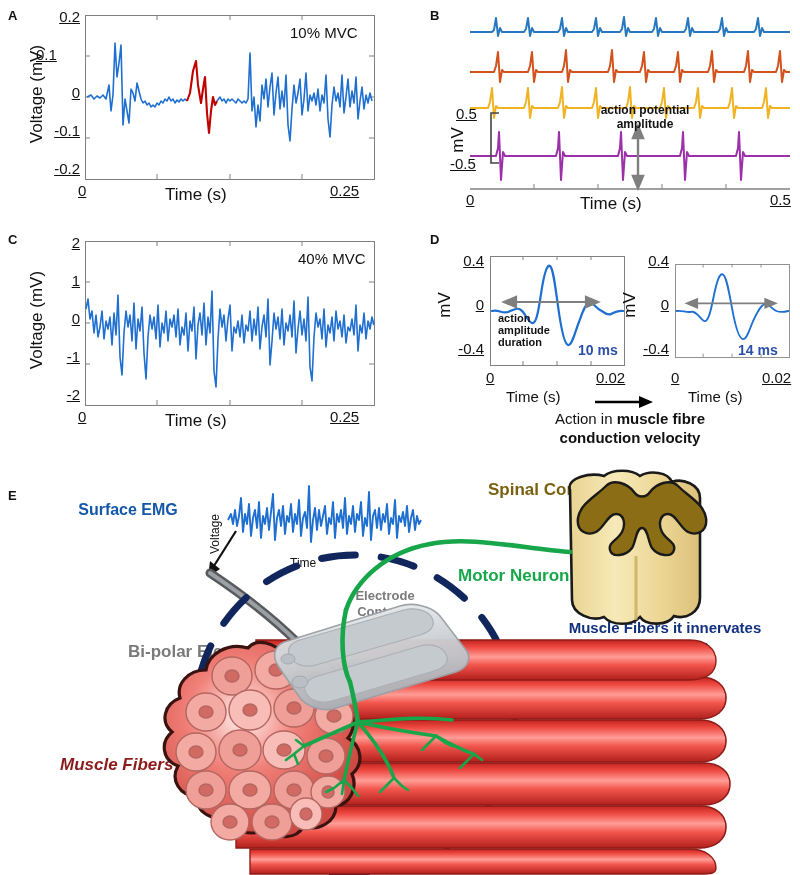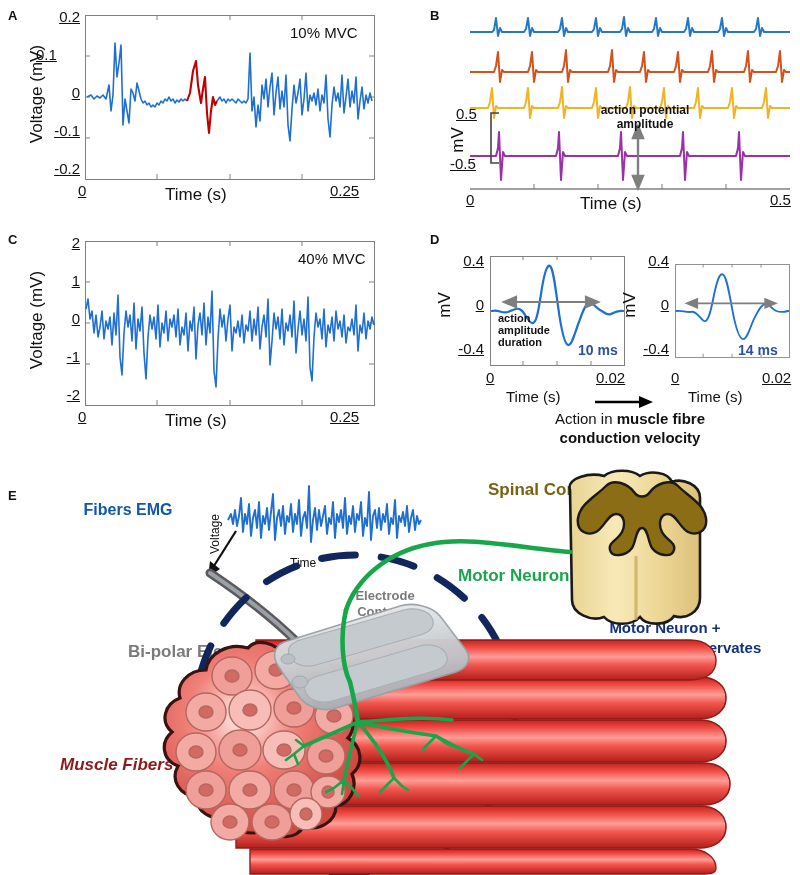--- a/index.html
+++ b/index.html
@@ -267,21 +267,21 @@
   <polygon points="58,8 44,2 44,14" fill="#000"></polygon>
 </svg>
 <div class="abs center" style="left:460px;top:410px;width:340px;font-size:15px;line-height:1.25;color:#111;">
   <div><span>Action in </span><span class="bold">muscle fibre</span></div>
   <div class="bold">conduction velocity</div>
 </div>
 
 <div class="panel-letter" style="left:8px;top:488px;">E</div>
 
 <div class="abs center ttl-blue" style="left:48px;top:500px;width:160px;font-size:16px;line-height:1.25;">
-  <div>Fibers EMG</div>
+  <div>Surface EMG</div>
 </div>
 
 <div class="abs" style="left:200px;top:505px;width:30px;height:60px;">
   <div class="rot nowrap" style="position:absolute;left:-16px;top:22px;width:62px;text-align:center;font-size:12px;transform:rotate(-90deg);">Voltage</div>
 </div>
 <div class="abs" style="left:290px;top:556px;font-size:12px;">Time</div>
 
 <svg class="abs" style="left:228px;top:480px;" width="195" height="72" viewBox="0 0 195 72">
   <polyline fill="none" stroke="#1f6fd0" stroke-width="1.9" stroke-linejoin="round" points="
     0,40 3,34 5,44 7,30 9,46 11,36 13,18 15,52 17,34 19,44 21,24 23,56 25,38 27,30 29,48 31,22 33,58 35,36 37,44 39,28
@@ -312,21 +312,20 @@
 </svg>
 
 <div class="abs ttl-grey" style="left:128px;top:642px;font-size:17px;">Bi-polar Electrode</div>
 
 <div class="abs ttl-maroon" style="left:60px;top:755px;font-size:17px;">Muscle Fibers</div>
 
 <div class="abs ttl-olive" style="left:488px;top:480px;font-size:17px;">Spinal Cord</div>
 <div class="abs ttl-green" style="left:458px;top:566px;font-size:17px;">Motor Neuron</div>
 
 <div class="abs center ttl-navy" style="left:540px;top:618px;width:250px;font-size:15px;line-height:1.3;">
-  <div>Motor Neuron +</div>
   <div>Muscle Fibers it innervates</div>
   <div>= Motor Unit</div>
 </div>
 
 <svg class="abs" style="left:0px;top:470px;" width="800" height="405" viewBox="0 0 800 405">
   <defs>
     <linearGradient id="fiberG" x1="0" y1="0" x2="0" y2="1">
       <stop offset="0%" stop-color="#c3231f"></stop>
       <stop offset="18%" stop-color="#ee4a42"></stop>
       <stop offset="42%" stop-color="#ff9d96"></stop>

